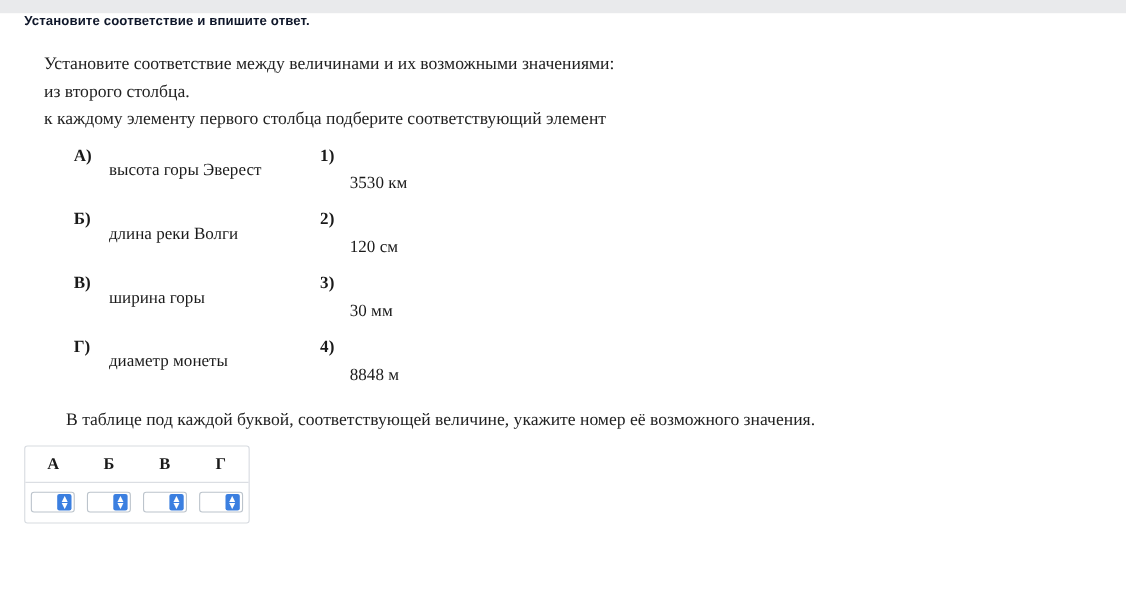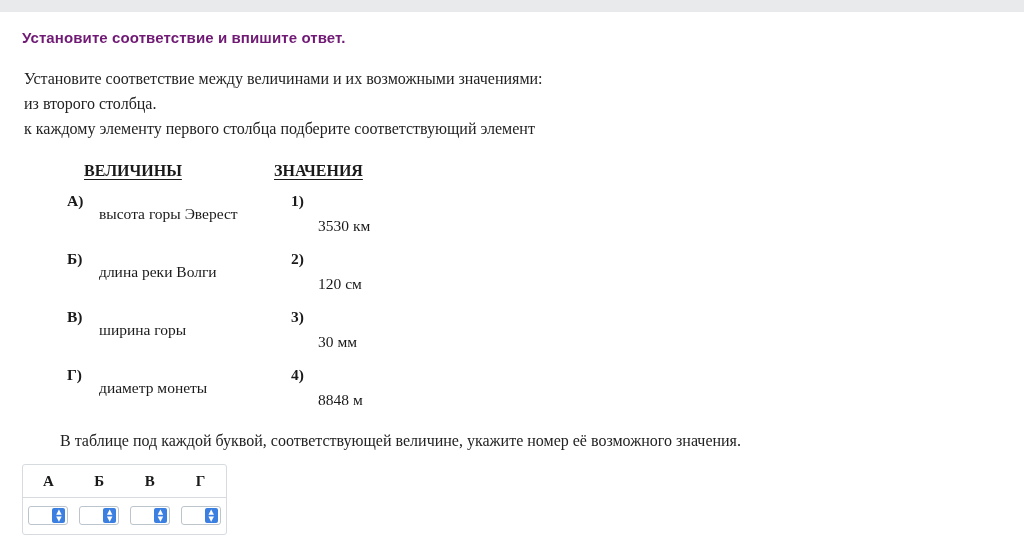--- a/index.html
+++ b/index.html
@@ -19,28 +19,27 @@
     height: 12px;
     background: #e9eaec;
     width: 100%;
   }
   .page {
     padding: 0 0 0 22px;
   }
   .task-title {
     font-family: "Liberation Sans", sans-serif;
     font-weight: bold;
-    font-size: 15px;
-    color: #701a75;
-    margin-top: 17px;
+    font-size: 12px;
+    color: #0f172a;
     letter-spacing: 0.1px;
   }
   .intro {
     margin-top: 20px;
-    margin-left: 2px;
+    margin-left: 18px;
     font-size: 16px;
     line-height: 25px;
     color: #222;
   }
   .intro div { white-space: pre; }
   .columns-head {
     margin-top: 21px;
     display: flex;
     font-weight: bold;
     font-size: 16px;
@@ -157,24 +156,20 @@
 <div class="page">
 
   <div class="task-title">Установите соответствие и впишите ответ.</div>
 
   <div class="intro">
     <div>Установите соответствие между величинами и их возможными значениями:</div>
     <div>из второго столбца.</div>
     <div>к каждому элементу первого столбца подберите соответствующий элемент</div>
   </div>
 
-  <div class="columns-head">
-    <div class="col-head-a">ВЕЛИЧИНЫ</div>
-    <div class="col-head-b">ЗНАЧЕНИЯ</div>
-  </div>
 
   <div class="pairs">
 
     <div class="pair-row">
       <div class="lbl">А)</div>
       <div class="ltext">высота горы Эверест</div>
       <div class="num">1)</div>
       <div class="rtext">3530 км</div>
     </div>
 

